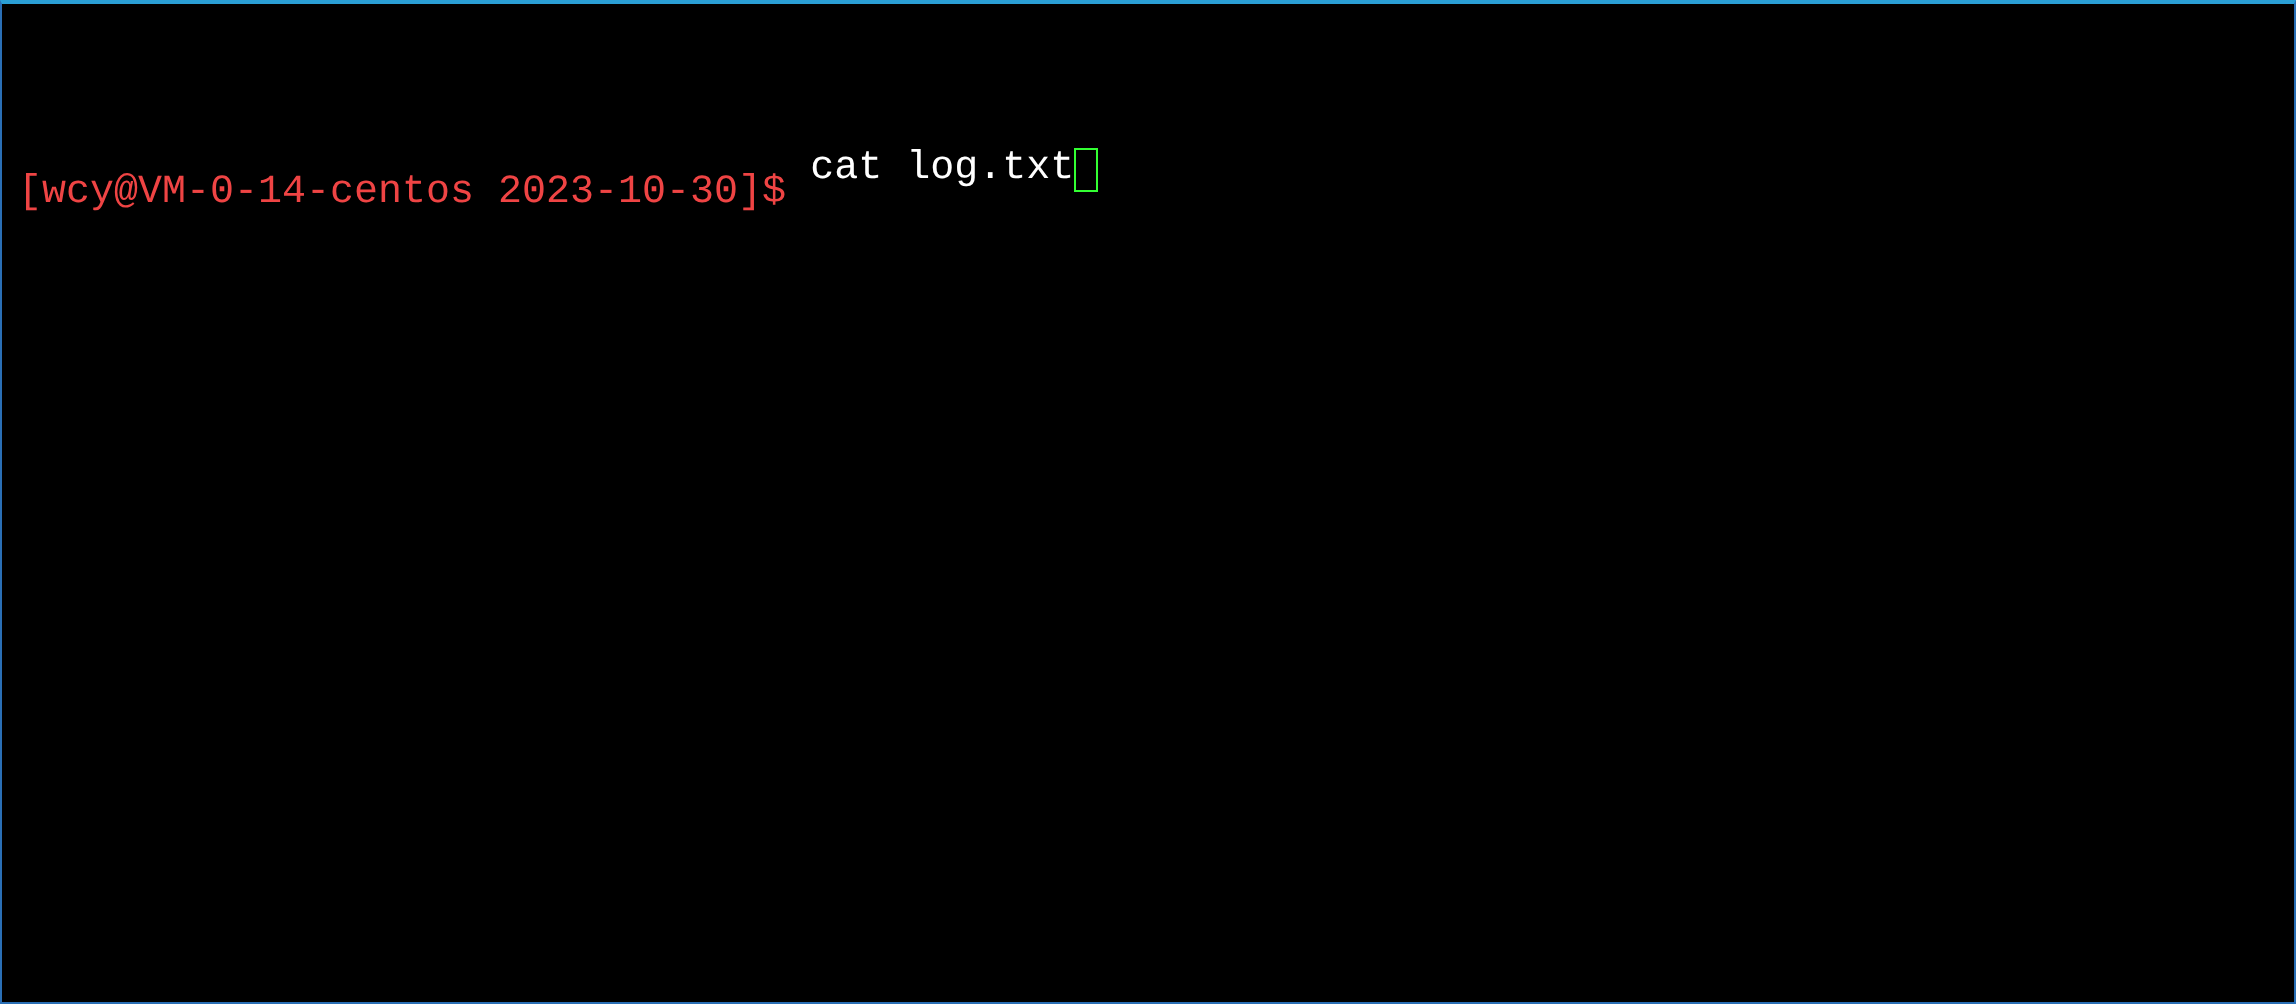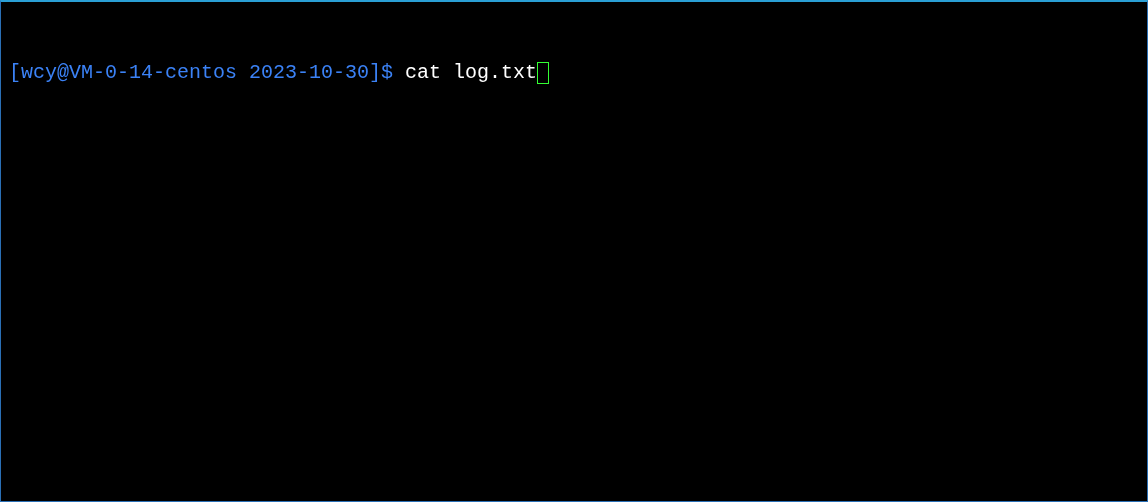--- a/index.html
+++ b/index.html
@@ -22,21 +22,22 @@
       padding: 6px 8px;
       white-space: pre;
       line-height: 1.3;
     }
     .prompt-line {
       display: flex;
       align-items: center;
       flex-wrap: nowrap;
     }
     .prompt {
-      color: #3b82f6;
+      color: #ef4444;
+      margin-top: 24px;
     }
     .command {
       color: #ffffff;
     }
     .cursor {
       display: inline-block;
       width: 12px;
       height: 22px;
       border: 1px solid #33ff33;
       margin-left: 0px;

